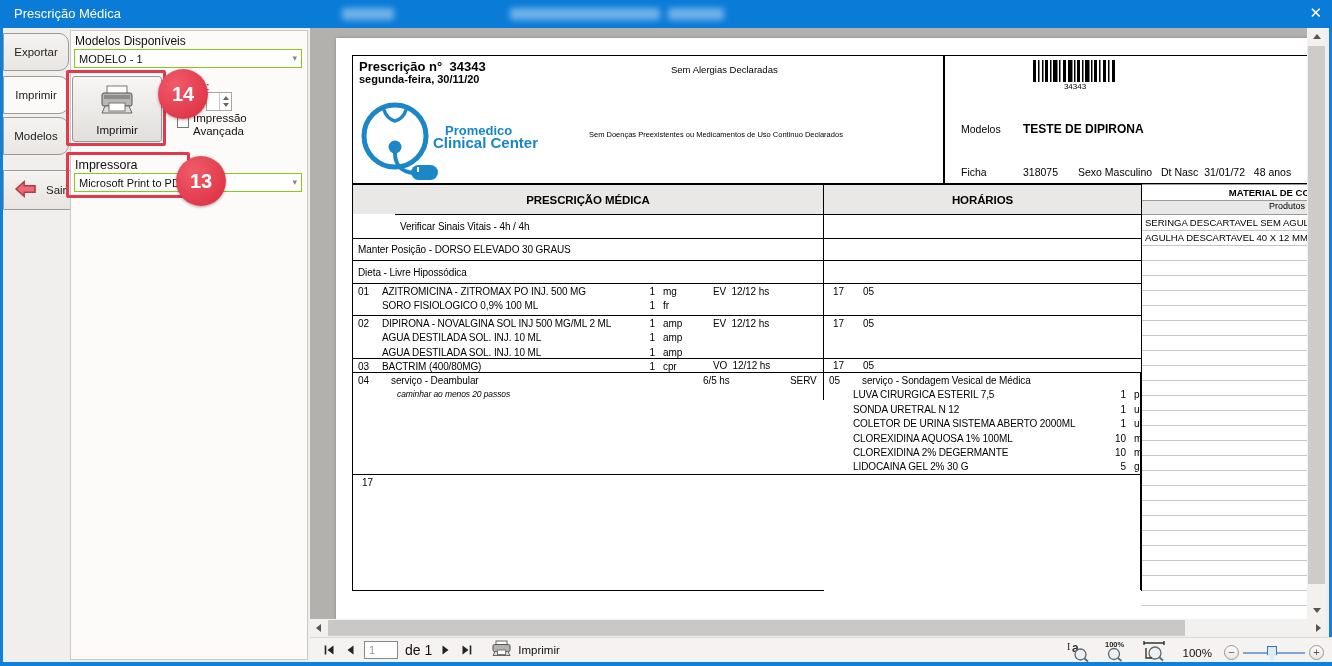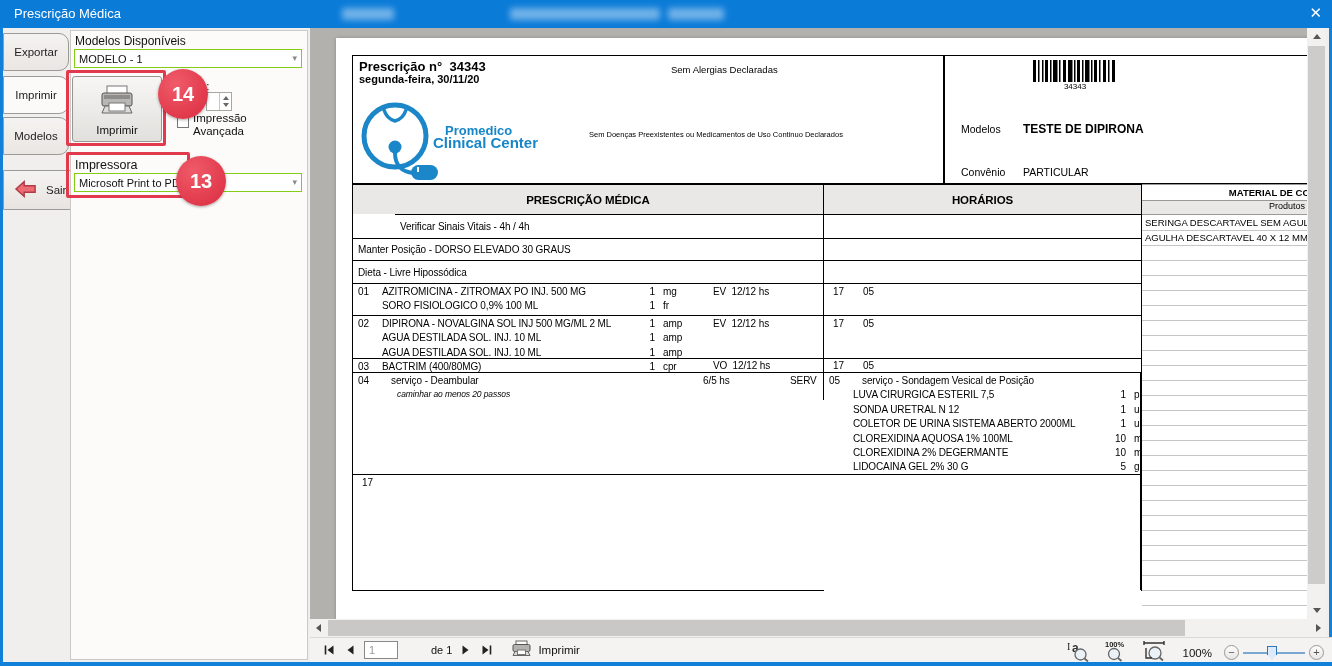--- a/index.html
+++ b/index.html
@@ -110,21 +110,21 @@
   .tri.down { border-left:4px solid transparent; border-right:4px solid transparent; border-top:5px solid #555; }
   .tri.left { border-top:4px solid transparent; border-bottom:4px solid transparent; border-right:5px solid #555; }
   .tri.right { border-top:4px solid transparent; border-bottom:4px solid transparent; border-left:5px solid #555; }
 
   
   .toolbar { position:absolute; left:310px; top:637px; width:1022px; height:25px; background:#f4f3f1; border-top:1px solid #dbd9d6; }
   .nav-cluster { position:absolute; left:12px; top:2px; display:flex; align-items:center; gap:7px; }
   .nav-btn { width:14px; height:18px; display:flex; align-items:center; justify-content:center; }
   .pagebox { width:34px; height:18px; background:#fff; border:1px solid #8a8886; font-size:11px; color:#999;
              display:flex; align-items:center; padding-left:4px; }
-  .of-label { font-size:11px; color:#111;margin-left:26px; }
+  .of-label { font-size:14px; color:#111; }
   .tb-print { display:flex; align-items:center; gap:6px; margin-left:10px; font-size:11.5px; color:#111; }
   .zoom-cluster { position:absolute; right:8px; top:1px; display:flex; align-items:center; gap:12px; }
   .zoom-pct { font-size:11.5px; color:#111; }
   .slider { display:flex; align-items:center; gap:4px; }
   .pm-btn { width:15px; height:15px; border-radius:50%; border:1px solid #9a9896; background:linear-gradient(#fdfdfd,#e8e6e4);
             display:flex; align-items:center; justify-content:center; font-size:11px; color:#555; line-height:1; }
   .track { position:relative; width:62px; height:2px; background:#7aa7d4; }
   .sthumb { position:absolute; left:24px; top:-6px; width:10px; height:14px; background:#dceafb; border:1px solid #2f77b8;
             clip-path:polygon(0 0,100% 0,100% 65%,50% 100%,0 65%); }
 </style>
@@ -251,20 +251,21 @@
                 <rect x="66" y="0" width="1.5" height="22"></rect>
               <rect x="70" y="0" width="3" height="22"></rect>
                 <rect x="75" y="0" width="1.5" height="22"></rect>
               <rect x="79" y="0" width="3" height="22"></rect>
             </g>
           </svg>
         </div>
         <div class="bc-num">34343</div>
         <div class="p-rows">
           <div><span class="p-label">Modelos</span><span class="p-bold">TESTE DE DIPIRONA</span></div>
+          <div><span class="p-label">Ficha</span><span style="display:inline-block;width:55px;">318075</span><span style="display:inline-block;width:83px;">Sexo Masculino</span><span>Dt Nasc  31/01/72   48 anos</span></div>
           <div><span class="p-label">Convênio</span><span>PARTICULAR</span></div>
           <div><span class="p-label">Médico Resp</span><span>Teste Medico Beto</span></div>
           <div><span class="p-label">Internação</span><span style="display:inline-block;width:94px;">38461</span><span style="display:inline-block;width:28px;">Leito</span><span>Uti - 02</span></div>
         </div>
       </div>
 
       <div class="rx-grid">
         <div class="ch cm" style="height:29px;">PRESCRIÇÃO MÉDICA</div>
         <div class="ch" style="height:29px;">HORÁRIOS</div>
 
@@ -333,21 +334,21 @@
           <div class="ln" style="height:12px;">
               <span class="nm note">caminhar ao menos 20 passos</span>
             </div>
         </div>
 
         <div class="cm grp" style="height:102px;">
           <span class="freq">24/24 hs</span>
           <span class="serv">SERV</span>
           <div class="ln">
               <span class="num">05</span>
-              <span class="nm svc">serviço - Sondagem Vesical de Posição</span>
+              <span class="nm svc">serviço - Sondagem Vesical de Médica</span>
             </div>
           <div class="ln">
               <span class="nm">LUVA CIRURGICA ESTERIL 7,5</span>
               <span class="qty">1</span>
               <span class="unit">par</span>
             </div>
           <div class="ln">
               <span class="nm">SONDA URETRAL N  12</span>
               <span class="qty">1</span>
               <span class="unit">un</span>

